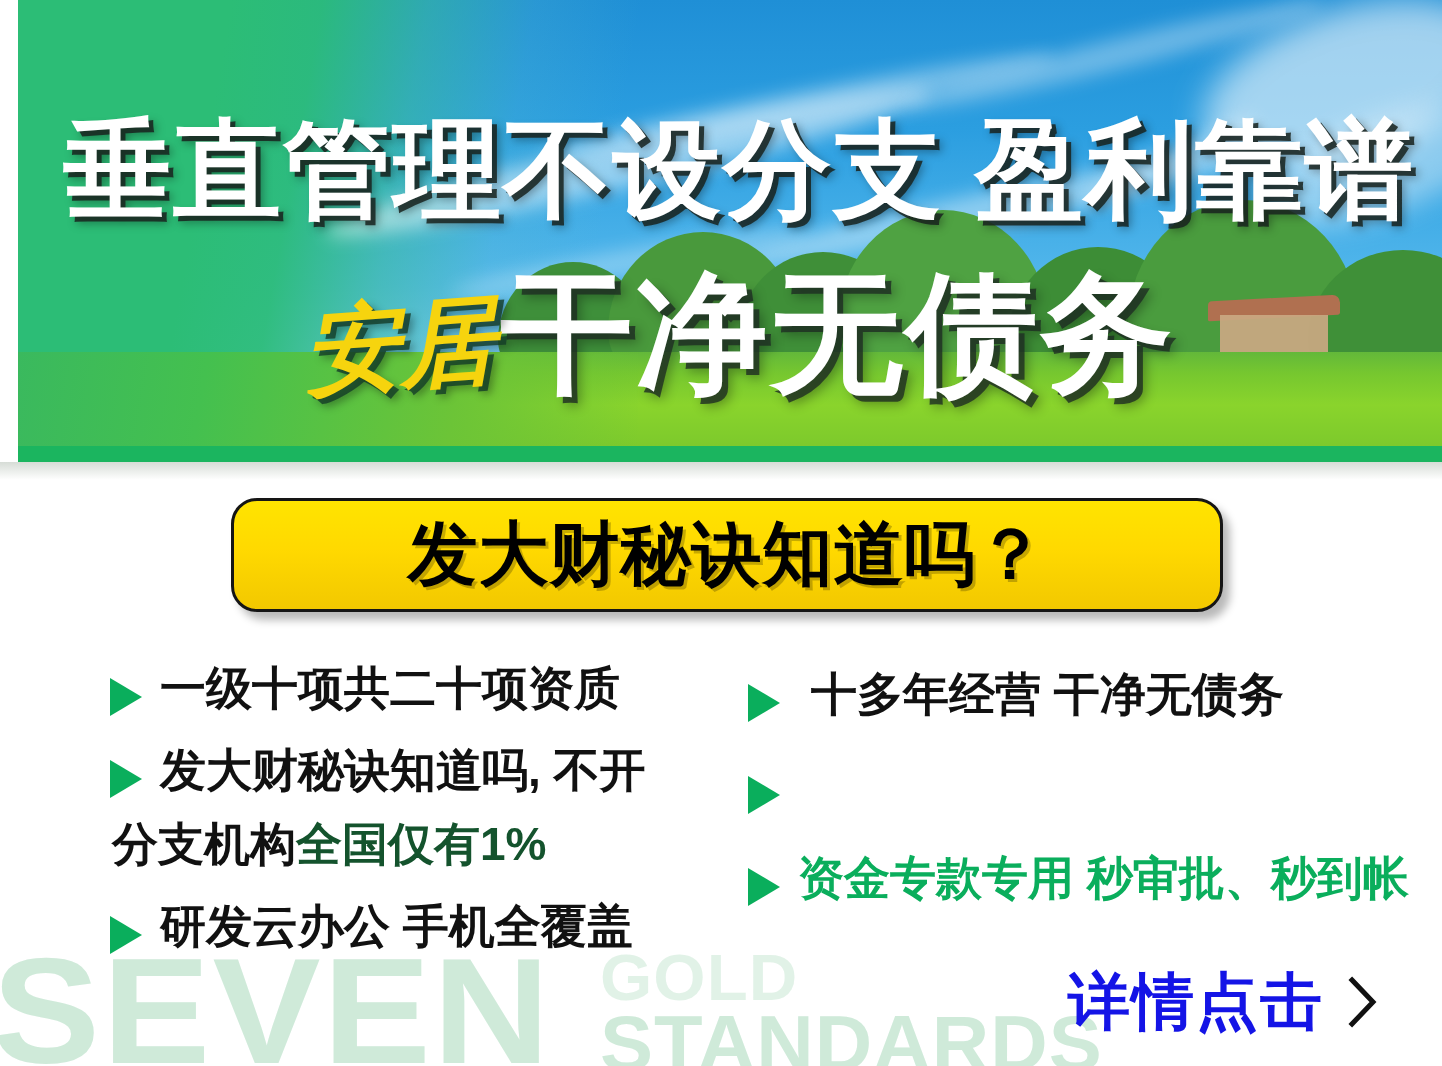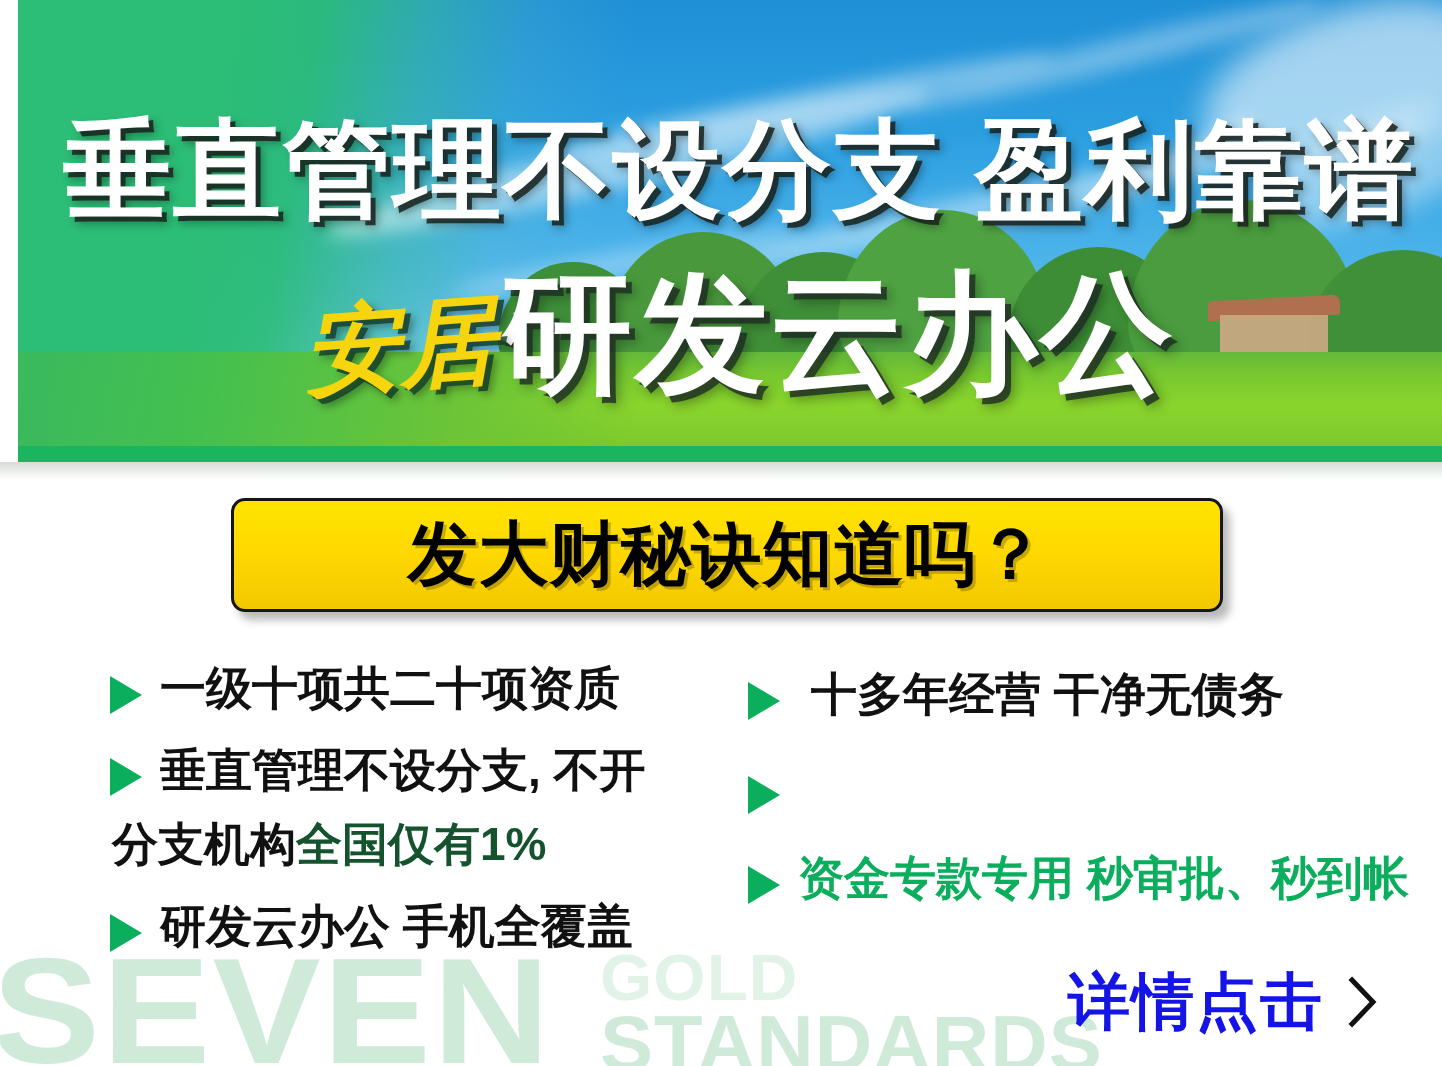--- a/index.html
+++ b/index.html
@@ -64,35 +64,35 @@
   }
   .headline2-main{
     font-size:132px;line-height:1;font-weight:bold;color:#ffffff;letter-spacing:3px;
     text-shadow:6px 6px 0 rgba(30,45,35,.8), 9px 9px 12px rgba(0,0,0,.32);
   }
 
   
   .yellow-banner{
     position:absolute;left:231px;top:498px;width:986px;height:108px;
     background:linear-gradient(180deg,#FFE400 0%,#FFD900 45%,#F2C800 100%);
-    border:3px solid #151515;border-radius:14px;
+    border:3px solid #151515;border-radius:26px;
     box-shadow:7px 8px 9px rgba(0,0,0,.28);
     display:flex;align-items:center;justify-content:center;
   }
   .yellow-banner-text{
     font-size:70px;font-weight:bold;color:#000000;letter-spacing:1px;white-space:nowrap;
     text-shadow:3px 3px 0 rgba(0,0,0,.22);
   }
 
   
   .cols{position:absolute;left:0;top:660px;width:1442px;height:330px;}
   .col{position:absolute;top:0;}
   .col-left{left:62px;width:640px;}
   .col-right{left:700px;width:720px;}
-  .bullet{display:flex;align-items:center;margin-bottom:26px;padding-left:48px;}
+  .bullet{display:flex;align-items:flex-end;margin-bottom:26px;padding-left:48px;}
   .tri{
     flex:0 0 auto;width:0;height:0;margin-top:14px;margin-right:18px;
     border-top:19px solid transparent;border-bottom:19px solid transparent;
     border-left:32px solid #0AAE5C;
   }
   .btxt{font-size:46px;line-height:1.22;font-weight:bold;color:#111111;white-space:nowrap;}
   .btxt.green{color:#0AAE5C;}
   .hl-green{color:#14532d;}
   .b-l2{margin-bottom:18px;}
   .bullet-sub{margin-left:50px;font-size:46px;line-height:1.22;font-weight:bold;color:#111111;white-space:nowrap;}
@@ -159,41 +159,41 @@
     </div>
 
     <div class="lawn"></div>
     <div class="lawn-left"></div>
     <div class="hero-bottom-band"></div>
 
     <div class="headline1">垂直管理不设分支 盈利靠谱</div>
 
     <div class="headline2">
       <span class="brand-script">安居</span>
-      <span class="headline2-main">研发云办公</span>
+      <span class="headline2-main">干净无债务</span>
     </div>
   </div>
   <div class="hero-shade"></div>
 
   <div class="yellow-banner">
     <span class="yellow-banner-text">发大财秘诀知道吗？</span>
   </div>
 
   <div class="cols">
 
     <div class="col col-left">
 
       <div class="bullet">
         <span class="tri"></span>
         <span class="btxt">一级十项共二十项资质</span>
       </div>
 
       <div class="bullet b-l2">
         <span class="tri"></span>
-        <span class="btxt">垂直管理不设分支, 不开</span>
+        <span class="btxt">发大财秘诀知道吗, 不开</span>
       </div>
       <div class="bullet-sub" style="margin-bottom:26px;">
         <span>分支机构</span><span class="hl-green">全国仅有1%</span>
       </div>
 
       <div class="bullet">
         <span class="tri"></span>
         <span class="btxt">研发云办公  手机全覆盖</span>
       </div>
 

